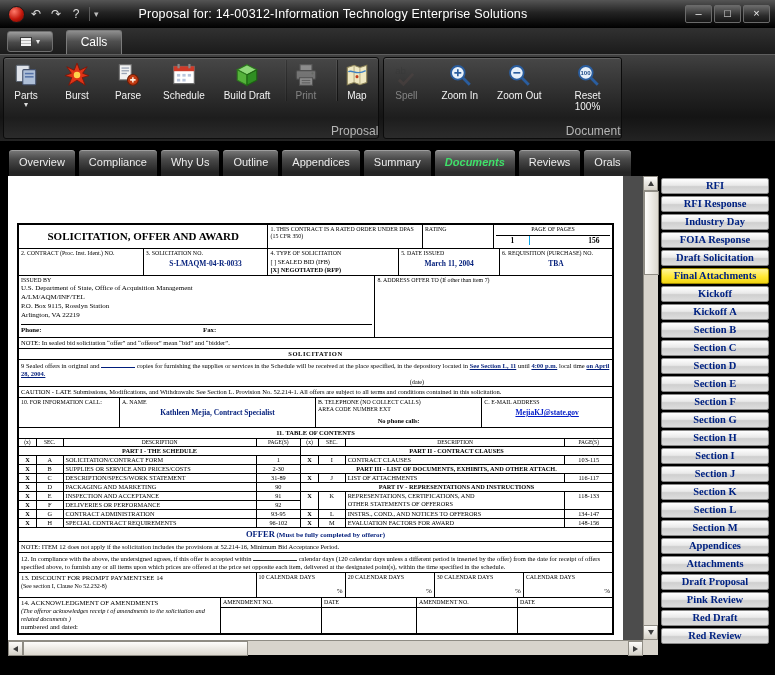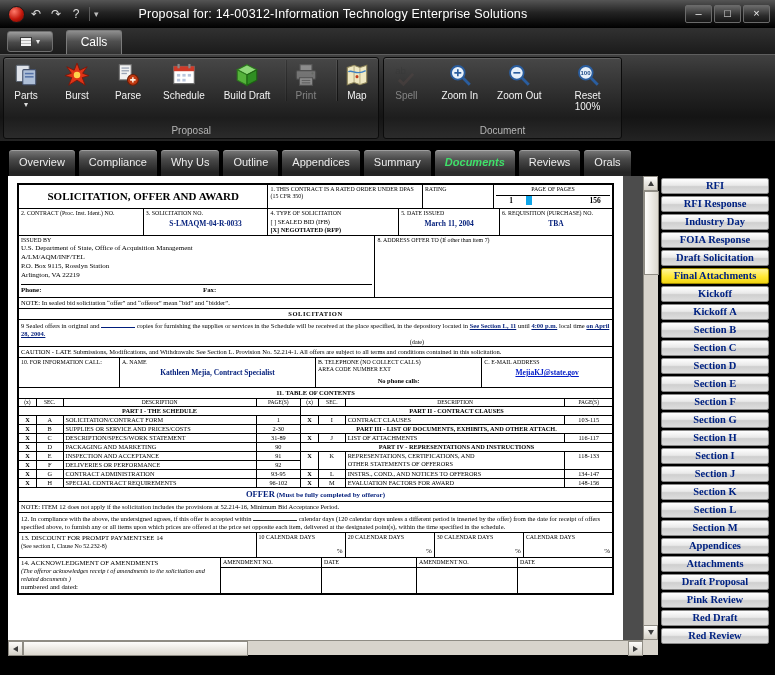--- a/index.html
+++ b/index.html
@@ -26,21 +26,21 @@
   #app-button .grid{width:12px;height:10px;border:1px solid #3a3a3a;background:repeating-linear-gradient(#f2f2f2 0 2px,#b9b9b9 2px 3px);}
   #app-button .chev{color:#e8e8e8;font-size:8px;}
   #ribbon-main-tab{position:absolute;left:66px;top:2px;width:56px;height:24px;border:1px solid #7b7b7b;border-bottom:none;
     border-radius:3px 3px 0 0;color:#fff;font-size:12px;text-align:center;line-height:22px;
     background:linear-gradient(#8f8f8f,#4f4f4f 45%,#303030);}
   #ribbon{position:absolute;left:0;top:54px;width:775px;height:88px;display:flex;padding:2px 3px;gap:4px;
     background:linear-gradient(#414141,#2a2a2a 30%,#141414 72%,#232323);border-top:1px solid #5e5e5e;border-bottom:1px solid #000;}
   .rgroup{height:82px;border:1px solid #0b0b0b;border-radius:3px;display:flex;flex-direction:column;
     background:linear-gradient(#474747,#313131 40%,#1d1d1d 75%,#2b2b2b);box-shadow:inset 0 1px rgba(255,255,255,.14);}
   .rbtns{flex:1;display:flex;align-items:flex-start;padding:2px 3px 0;gap:13px;}
-  .rgroup-label{height:13px;text-align:center;color:#b5b5b5;font-size:10px;line-height:12px;}
+  .rgroup-label{height:13px;text-align:right;color:#b5b5b5;font-size:12px;line-height:12px;}
   .rbtn{min-width:38px;max-width:60px;padding:2px 3px 0;display:flex;flex-direction:column;align-items:center;
     color:#f2f2f2;font-size:10px;text-align:center;}
   .rbtn .ricon{width:26px;height:26px;display:block;}
   .rbtn .ricon svg{width:26px;height:26px;display:block;}
   .rbtn .rlbl{line-height:1.12;margin-top:2px;}
   .rbtn .rchev{font-size:8px;color:#ddd;line-height:7px;}
   .rbtn.disabled{opacity:.42;filter:grayscale(.9);}
   #proposal-buttons .rbtn:nth-child(6){border-left:1px solid rgba(0,0,0,.55);box-shadow:-1px 0 rgba(255,255,255,.07);}
   #proposal-buttons .rbtn:nth-child(7){border-left:1px solid rgba(0,0,0,.55);box-shadow:-1px 0 rgba(255,255,255,.07);}
 
@@ -72,35 +72,35 @@
 
   
   #sidebar{position:absolute;left:661px;top:178px;width:108px;}
   .sb{height:16px;margin-bottom:2px;border:1px solid #8a8a8a;border-radius:2px;cursor:default;
     background:linear-gradient(#ffffff,#e9e9e9 45%,#cfcfcf 55%,#dedede);
     color:#002282;font-family:"Liberation Serif",serif;font-size:10.5px;font-weight:bold;text-align:center;line-height:14px;
     box-shadow:0 1px 1px rgba(0,0,0,.65);white-space:nowrap;overflow:hidden;}
   .sb.active{background:linear-gradient(#fff59c,#ffe834 55%,#f2d414);border-color:#a08c00;}
 
   
-  .form{width:597px;border:1px solid #000;}
+  .form{width:597px;border:1px solid #000;margin-top:40px;}
   .t{width:100%;border-collapse:collapse;table-layout:fixed;}
   .t + .t{margin-top:-1px;}
   .t td{border:1px solid #000;vertical-align:top;padding:1px 2px;font-size:6.5px;line-height:1.22;overflow:hidden;}
   .lbl{font-size:5.9px;line-height:1.15;}
   .b{font-weight:bold;}
   .ctr{text-align:center;}
   .v{color:#001d7a;font-weight:bold;}
   .lnk{color:#001d7a;font-weight:bold;text-decoration:underline;}
   .mail{color:#0019c8;font-weight:bold;text-decoration:underline;}
   .valc{text-align:center;font-size:7.5px;margin-top:2px;}
   #form-title{font-size:11px;font-weight:bold;text-align:center;vertical-align:middle;height:24px;}
   .pages-vals{display:flex;border-top:1px solid #000;margin-top:2px;}
   .pages-vals div{flex:1;text-align:center;font-size:7.5px;font-weight:bold;}
-  .pages-vals div + div{border-left:6px solid #0ea5e9;padding-left:48px;}
+  .pages-vals div + div{border-left:1px solid #0ea5e9;padding-left:48px;}
   .r2 td{height:27px;}
   .opt{font-size:6.3px;margin-top:1px;}
   .addr{font-size:7px;line-height:1.3;}
   .issued-cell{height:62px;}
   .pfrow{border-top:1px solid #000;margin-top:4px;padding-top:1px;display:flex;font-size:6.8px;}
   .pfrow .fax{margin-left:46%;}
   .smallnote{font-size:6.5px;}
   .solic{font-size:9.5px;font-weight:bold;text-align:center;letter-spacing:.6px;padding:2px;}
   .p9{font-size:7px;line-height:1.35;}
   .blank{display:inline-block;width:34px;height:7px;border-bottom:1px solid #001d7a;}

